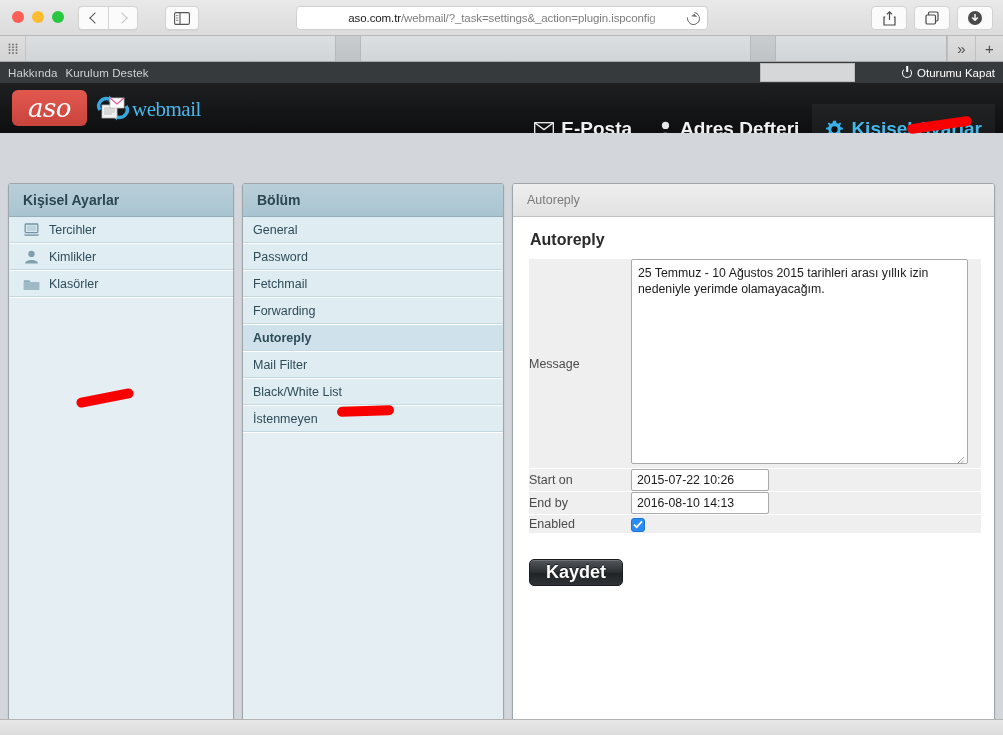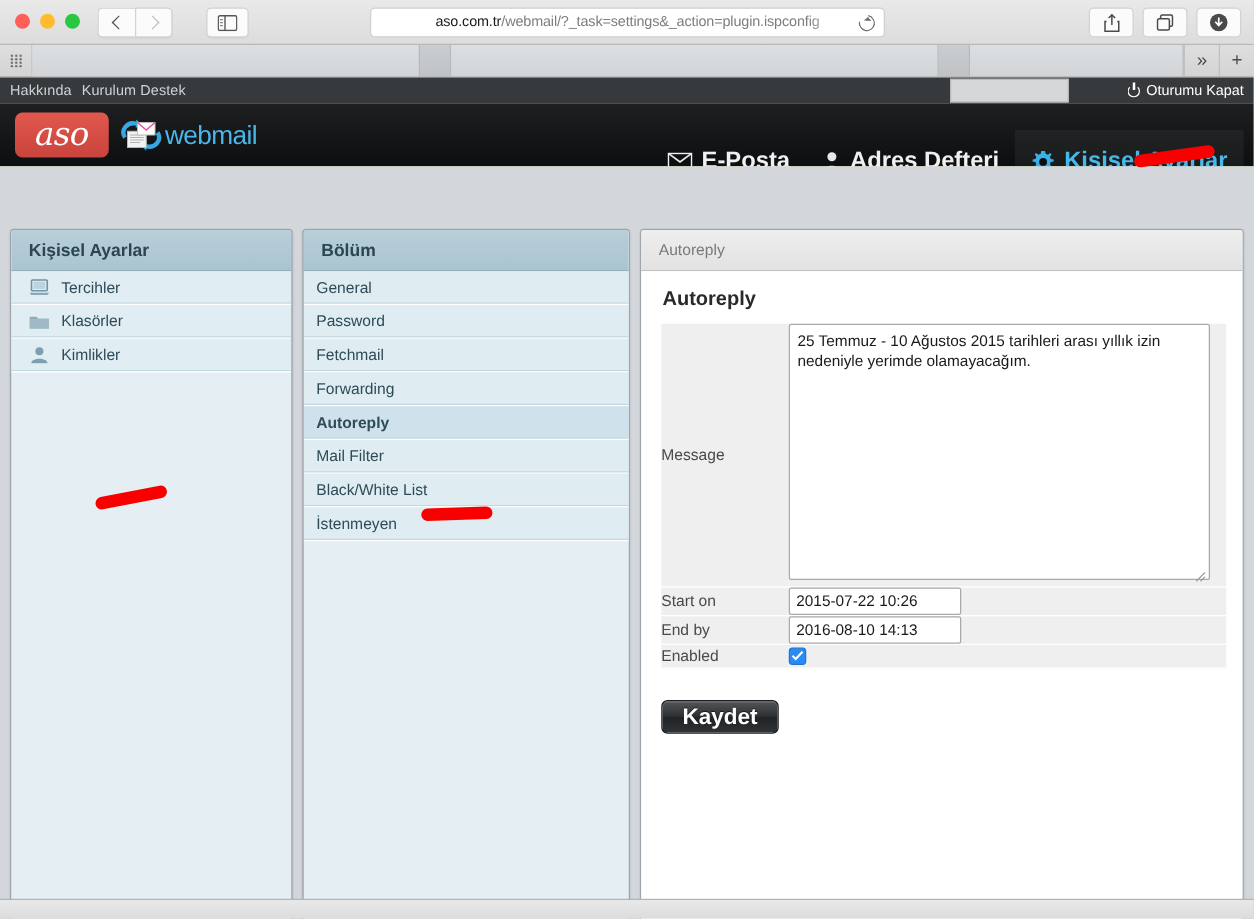--- a/index.html
+++ b/index.html
@@ -93,21 +93,21 @@
   .tab-w4 { width: 25px; background: linear-gradient(to bottom,#c9cdd0,#bfc3c6); }
   .tab-w5 { flex: 1; }
   .tab-ctrl {
     width: 28px; display: flex; align-items: center; justify-content: center;
     font-size: 15px; color: #4c4c4c; border-left: 1px solid #c0c0c0;
   }
 
   
   .page {
     position: absolute; top: 62px; left: 0; width: 1003px; height: 673px;
-    background: #bef264;
+    background: #be185d;
   }
 
   
   .top-links {
     position: absolute; top: 0; left: 0; width: 1003px; height: 21px;
     background: #373a3c; display: flex; align-items: center;
   }
   .top-links .lnk {
     font-size: 11.5px; color: #cfd2d4; margin-left: 8px; letter-spacing: .1px;
   }
@@ -141,21 +141,21 @@
     background: linear-gradient(to bottom, #e2584f, #c9443c);
     border-radius: 6px; display: flex; align-items: center; justify-content: center;
   }
   .logo-aso span {
     font-family: "DejaVu Serif", serif; font-style: italic;
     font-size: 26px; color: #fff; line-height: 1; letter-spacing: -0.5px;
   }
   .logo-mailicon { position: absolute; left: 96px; top: 11px; width: 34px; height: 28px; }
   .logo-webmail {
     position: absolute; left: 132px; top: 14px;
-    font-size: 21px; color: #4ab6ea; font-family: Liberation Sans, sans-serif;
+    font-size: 21px; color: #4ab6ea; font-family: Liberation Serif, serif;
     letter-spacing: -0.5px;
     text-align: center;
   }
 
   .navmenu { position: absolute; right: 8px; top: 21px; height: 50px; display: flex; align-items: center; }
   .navitem {
     display: flex; align-items: center; gap: 7px; padding: 0 13px; height: 50px;
     font-size: 19px; color: #f0f0f0; font-weight: bold;
   }
   .navitem.active { color: #46b8e9; background: rgba(255,255,255,0.05); }
@@ -435,35 +435,35 @@
             <svg width="17" height="14" viewBox="0 0 17 14">
               <rect x="2.2" y="1" width="12.6" height="8.6" rx="0.8" fill="none" stroke="#6e94a5" stroke-width="1.3"></rect>
               <rect x="3.8" y="2.4" width="9.4" height="5.8" fill="#bcd4de"></rect>
               <path d="M0.6 11.2 L16.4 11.2 L15 13 L2 13 Z" fill="#8aa9b8"></path>
             </svg>
           </span>
           <span>Tercihler</span>
         </li>
         <li>
           <span class="ico">
+            <svg width="15" height="14" viewBox="0 0 15 14">
+              <circle cx="7.5" cy="3.9" r="3.2" fill="#7e9fae"></circle>
+              <path d="M1 13.5 C1 8.7 14 8.7 14 13.5 Z" fill="#7e9fae"></path>
+            </svg>
+          </span>
+          <span>Kimlikler</span>
+        </li>
+        <li>
+          <span class="ico">
             <svg width="17" height="13" viewBox="0 0 17 13">
               <path d="M0.8 2.3 L6.2 2.3 L7.6 4 L16.2 4 L16.2 11.8 L0.8 11.8 Z" fill="#8fabb8"></path>
               <rect x="0.8" y="4" width="15.4" height="7.8" fill="#9fbac6"></rect>
             </svg>
           </span>
           <span>Klasörler</span>
-        </li>
-        <li>
-          <span class="ico">
-            <svg width="15" height="14" viewBox="0 0 15 14">
-              <circle cx="7.5" cy="3.9" r="3.2" fill="#7e9fae"></circle>
-              <path d="M1 13.5 C1 8.7 14 8.7 14 13.5 Z" fill="#7e9fae"></path>
-            </svg>
-          </span>
-          <span>Kimlikler</span>
         </li>
       </ul>
     </div>
 
     <div class="panel" id="section-panel">
       <div class="panel-head">Bölüm</div>
       <ul class="sec-list">
         <li>
             <span>General</span>
           </li>

